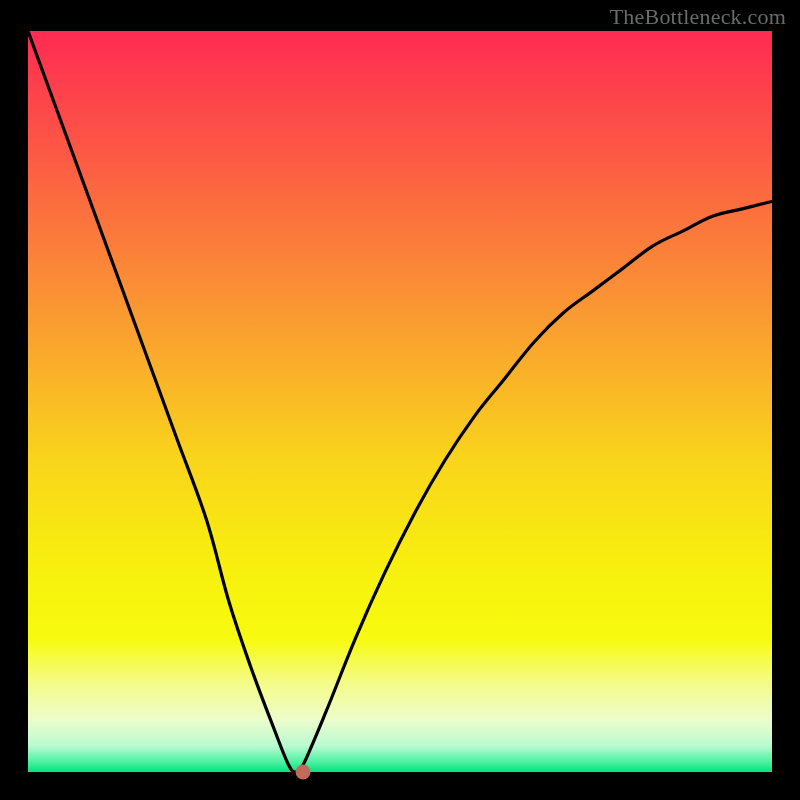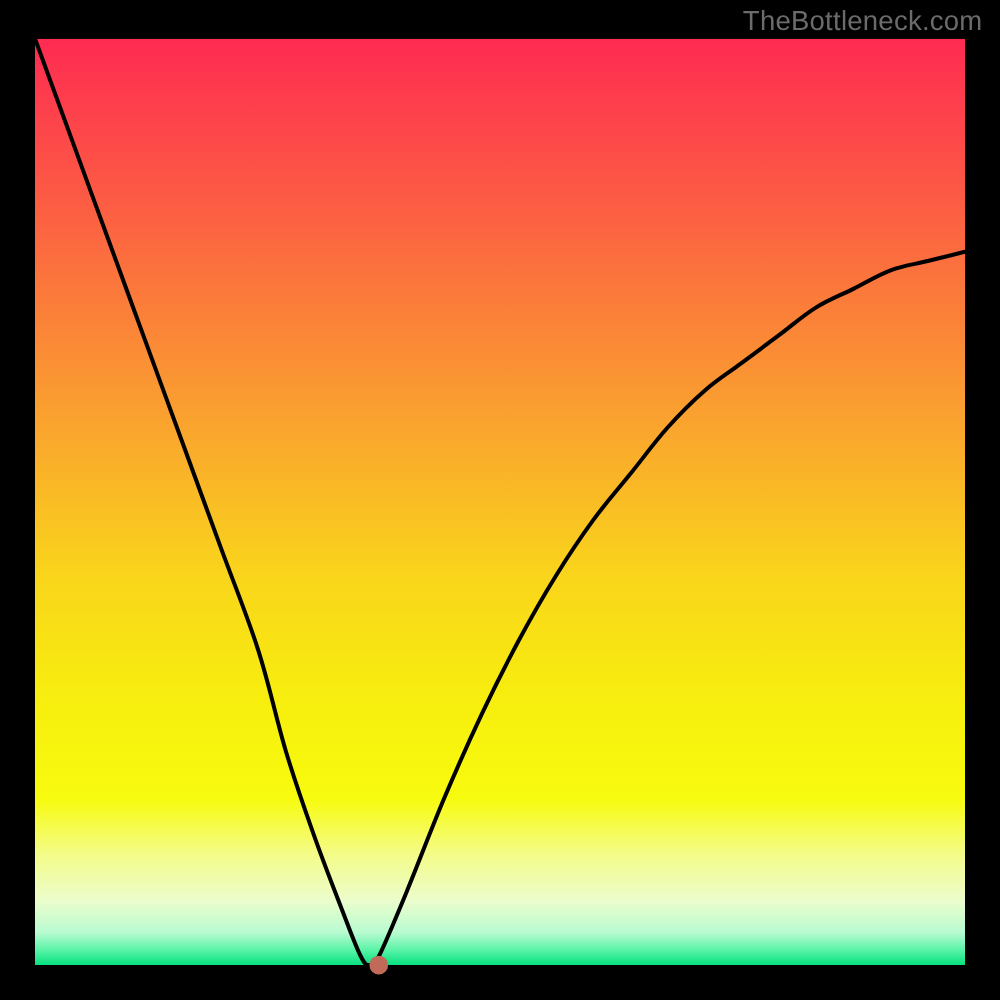--- a/index.html
+++ b/index.html
@@ -13,21 +13,21 @@
   .frame {
     position: relative;
     width: 800px;
     height: 800px;
     background: #000;
   }
   .watermark {
     position: absolute;
     top: 4px;
     right: 14px;
-    font-family: Liberation Sans, sans-serif;
+    font-family: Liberation Serif, serif;
     font-size: 22px;
     color: #6b6b6b;
     font-weight: 500;
     letter-spacing: 0.2px;
   }
   .plot-area {
     position: absolute;
     left: 28px;
     top: 31px;
     width: 744px;

